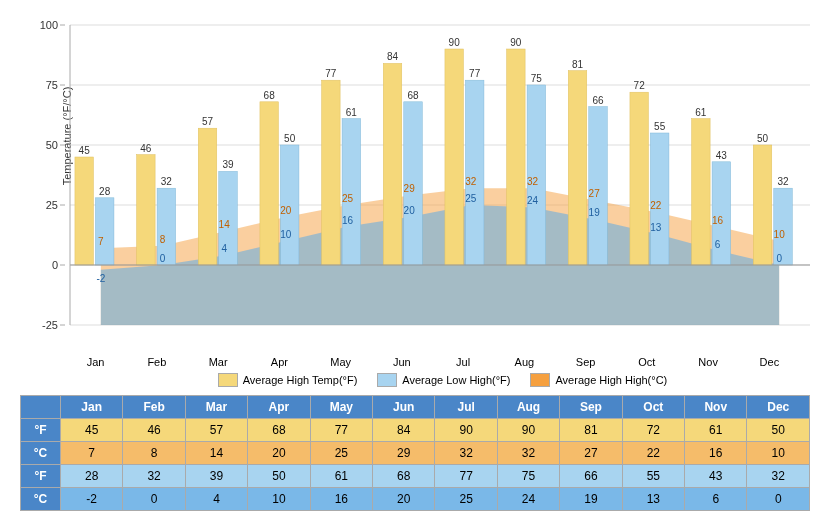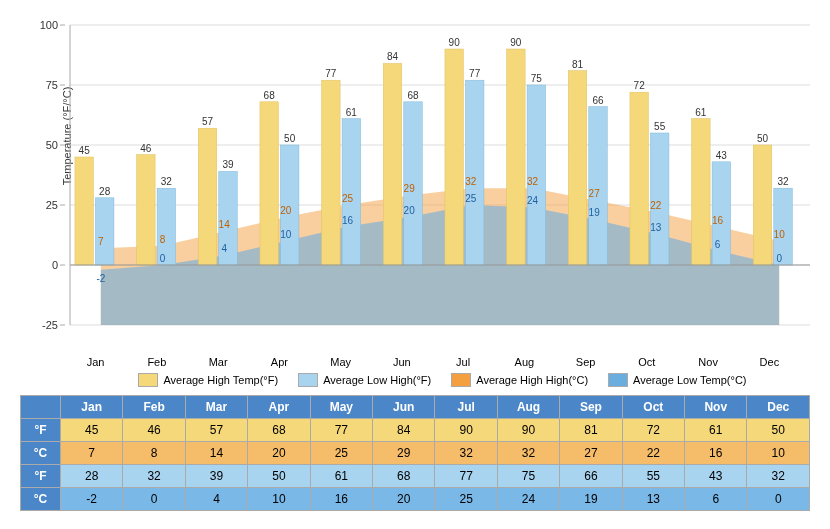--- a/index.html
+++ b/index.html
@@ -153,24 +153,20 @@
         <span>Average High Temp(°F)</span>
       </div>
       <div class="legend-item">
         <span class="legend-swatch" style="background: rgb(168, 212, 240); border: 1px solid rgb(170, 170, 170);"></span>
         <span>Average Low High(°F)</span>
       </div>
       <div class="legend-item">
         <span class="legend-swatch" style="background: rgb(245, 160, 64); border: 1px solid rgb(170, 170, 170);"></span>
         <span>Average High High(°C)</span>
       </div>
-      <div class="legend-item">
-        <span class="legend-swatch" style="background: rgb(106, 174, 224); border: 1px solid rgb(170, 170, 170);"></span>
-        <span>Average Low Temp(°C)</span>
-      </div>
     </div>
 
   <table class="table-section" id="data-table" style="border-collapse:collapse;">
       <thead>
         <tr>
           <th class="row-header" style="width:40px;"></th>
           <th class="col-header">Jan</th>
           <th class="col-header">Feb</th>
           <th class="col-header">Mar</th>
           <th class="col-header">Apr</th>

